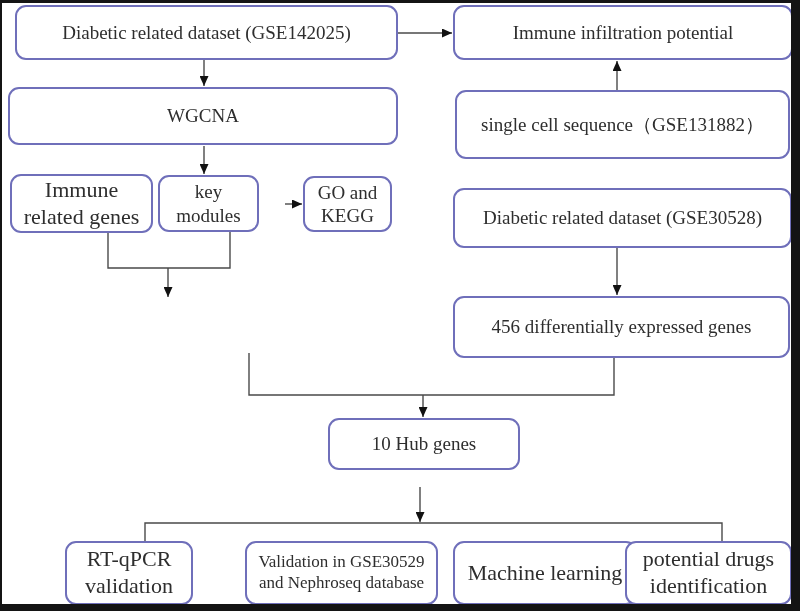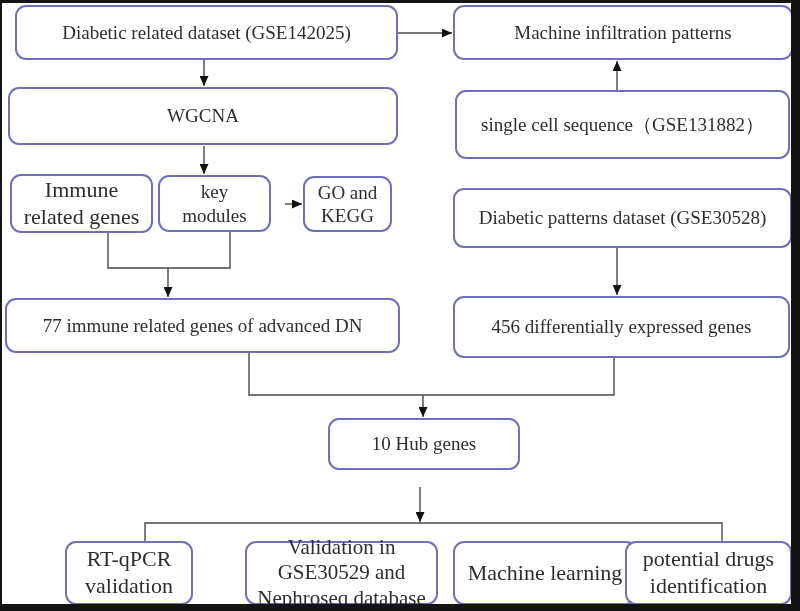--- a/index.html
+++ b/index.html
@@ -30,21 +30,21 @@
     display:flex;
     align-items:center;
     justify-content:center;
     text-align:center;
     line-height:1.22;
     padding:2px 8px;
     z-index:2;
   }
   .fs19{font-size:19px;}
   .fs18{font-size:22px;}
-  .fs17{font-size:21px;}
+  .fs17{font-size:17px;}
   #edges{
     position:absolute;left:0;top:0;width:800px;height:611px;
     z-index:1;pointer-events:none;
   }
   .edge{stroke:var(--connector);stroke-width:1.4;fill:none;}
   .frame-bar{position:absolute;background:var(--frame);z-index:5;}
   #frame-top{left:0;top:0;width:800px;height:3px;}
   #frame-left{left:0;top:0;width:2px;height:611px;}
   #frame-right{left:791px;top:0;width:9px;height:611px;}
   #frame-bottom{left:0;top:604px;width:800px;height:7px;}
@@ -72,50 +72,47 @@
     <path class="edge" d="M423,395 V417" marker-end="url(#ah)"></path>
     <path class="edge" d="M420,487 V522" marker-end="url(#ah)"></path>
     <path class="edge" d="M145,541 V523 H722 V541"></path>
   </svg>
 
   <div class="box fs19" style="left:15px;top:5px;width:383px;height:55px">
     <span>Diabetic related dataset (GSE142025)</span>
   </div>
 
   <div class="box fs19" style="left:453px;top:5px;width:340px;height:55px">
-    <span>Machine infiltration patterns</span>
+    <span>Immune infiltration potential</span>
   </div>
 
   <div class="box fs19" style="left:8px;top:87px;width:390px;height:58px">
     <span>WGCNA</span>
   </div>
 
   <div class="box fs19" style="left:455px;top:90px;width:335px;height:69px">
     <span>single cell sequence（GSE131882）</span>
   </div>
 
   <div class="box fs18" style="left:10px;top:174px;width:143px;height:59px">
     <span>Immune related genes</span>
   </div>
 
-  <div class="box fs19" style="left:158px;top:175px;width:113px;height:57px">
+  <div class="box fs19" style="left:158px;top:175px;width:101px;height:57px">
     <span>key modules</span>
   </div>
 
   <div class="box fs19" style="left:303px;top:176px;width:89px;height:56px">
     <span>GO and KEGG</span>
   </div>
 
   <div class="box fs19" style="left:453px;top:188px;width:339px;height:60px">
-    <span>Diabetic patterns dataset (GSE30528)</span>
+    <span>Diabetic related dataset (GSE30528)</span>
   </div>
 
-  <div class="box fs19" style="left:5px;top:298px;width:395px;height:55px">
-    <span>77 immune related genes of advanced DN</span>
-  </div>
 
   <div class="box fs19" style="left:453px;top:296px;width:337px;height:62px">
     <span>456 differentially expressed genes</span>
   </div>
 
   <div class="box fs19" style="left:328px;top:418px;width:192px;height:52px">
     <span>10 Hub genes</span>
   </div>
 
   <div class="box fs18" style="left:65px;top:541px;width:128px;height:64px">

